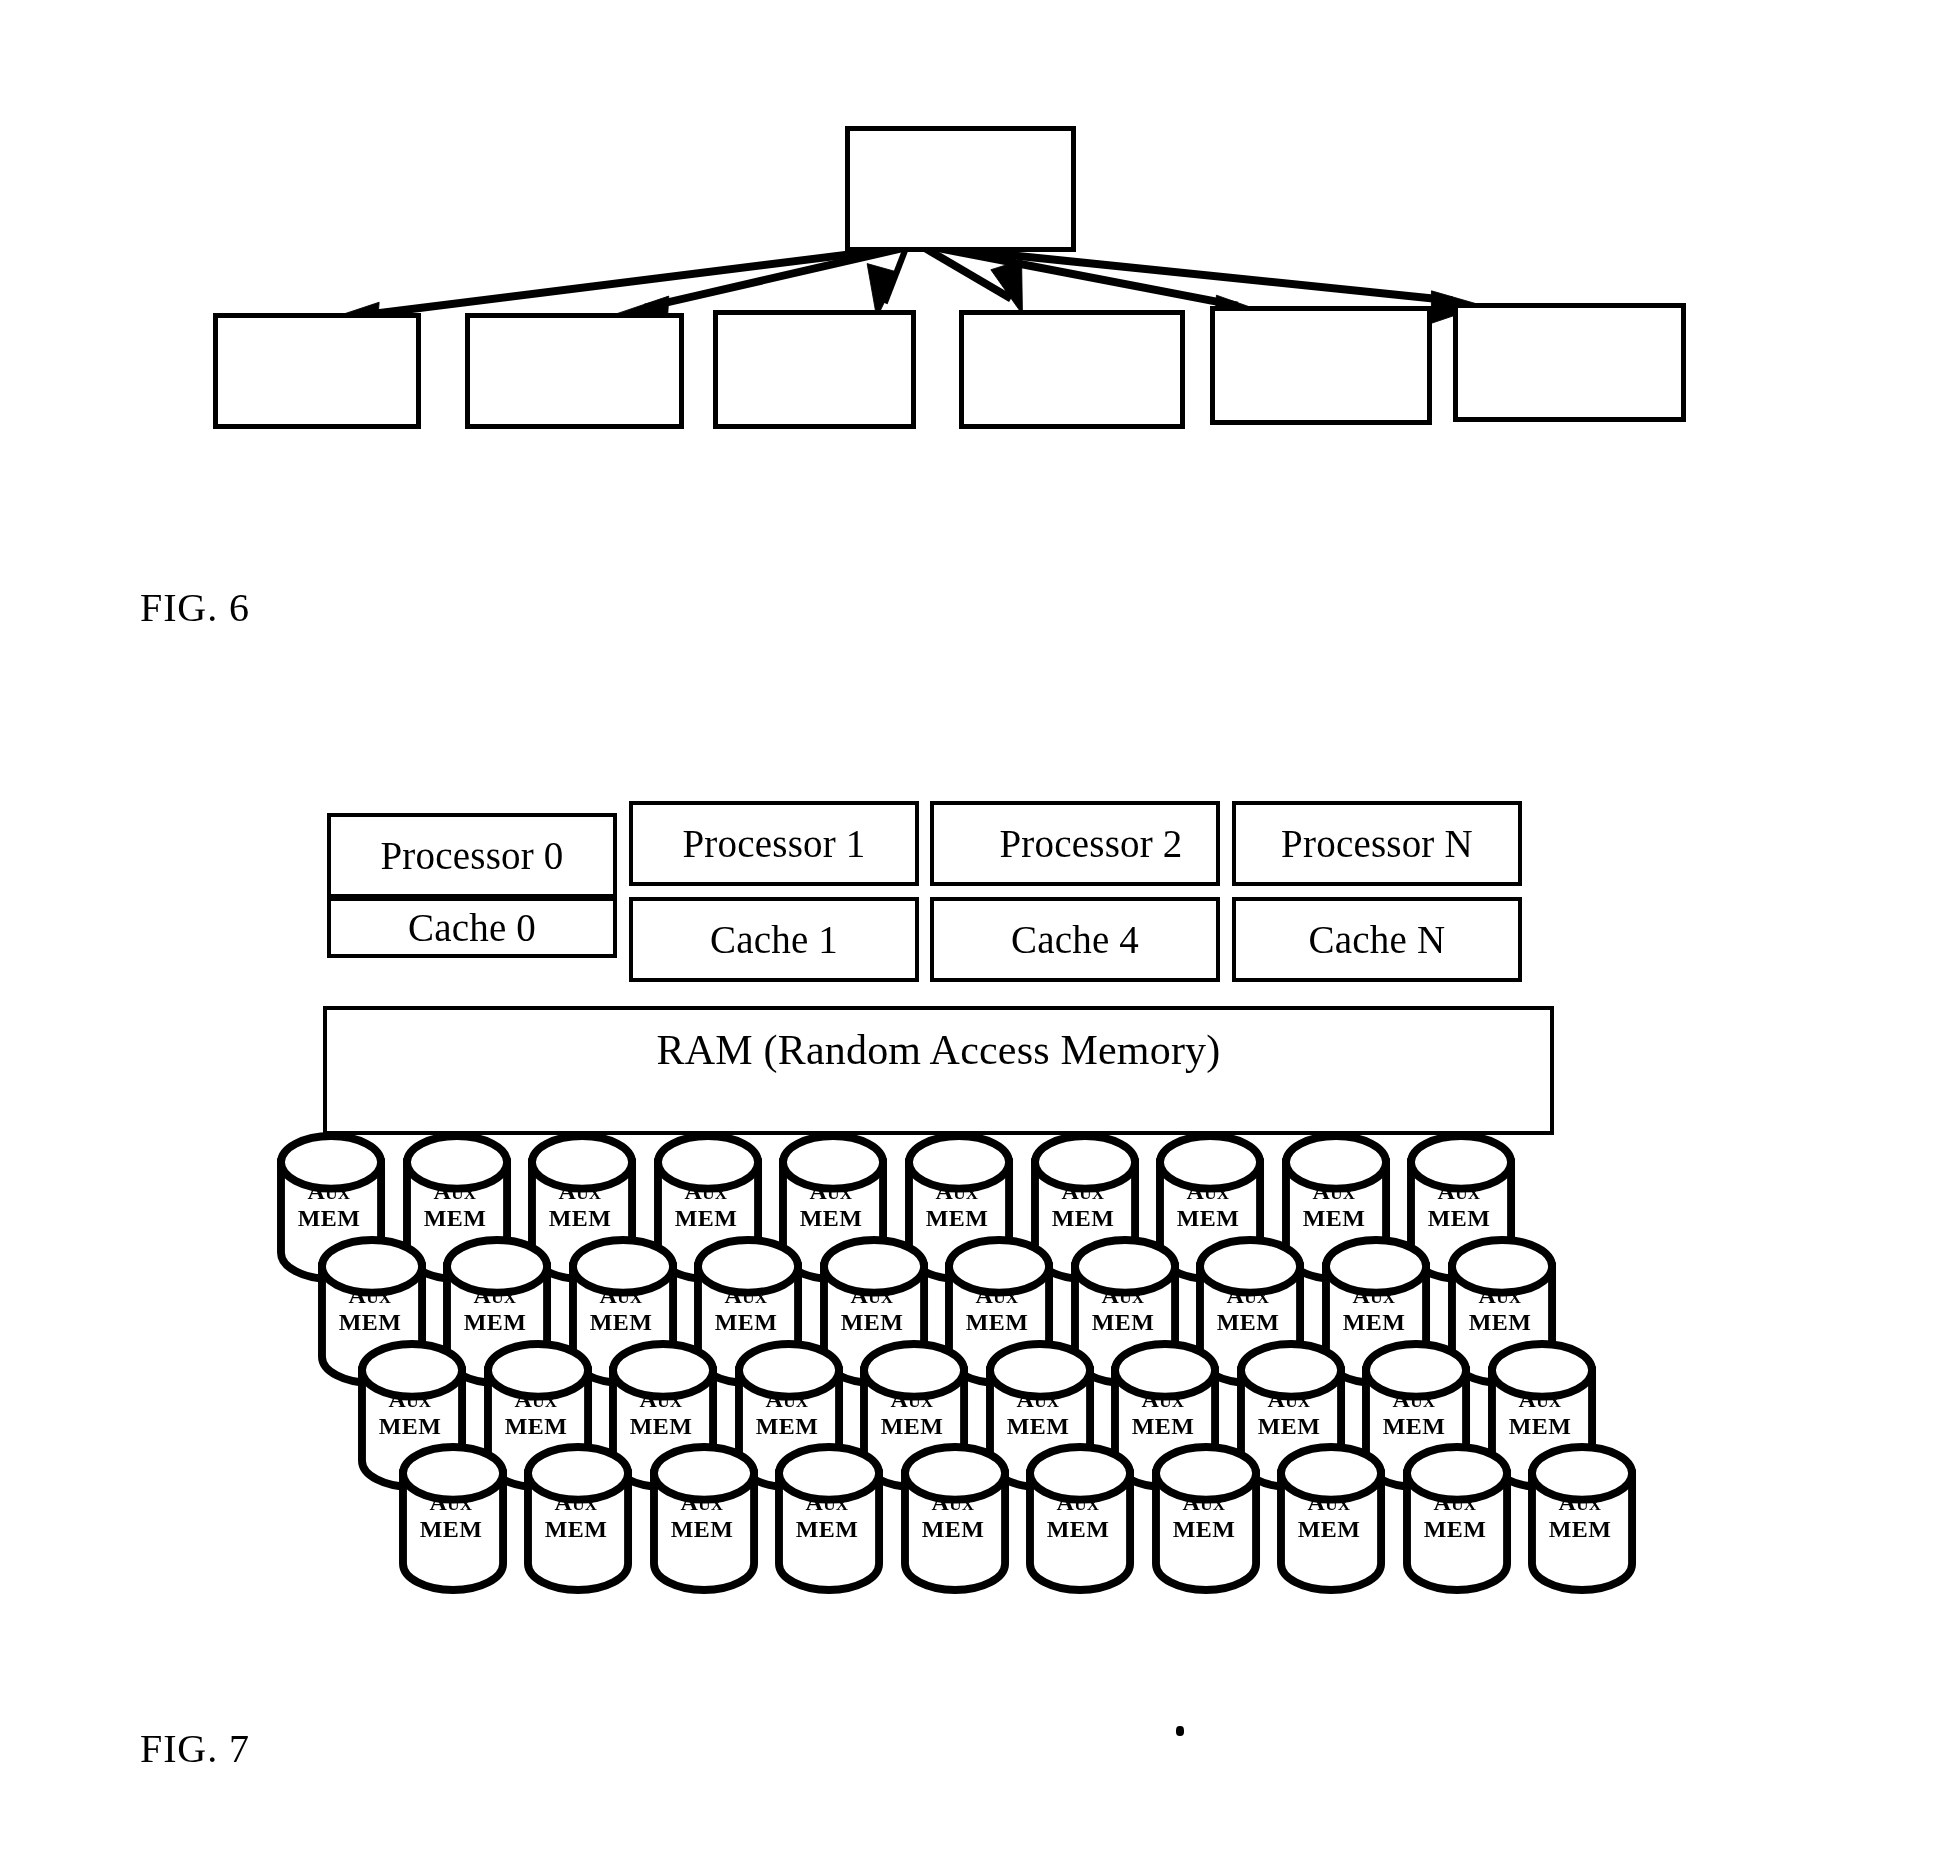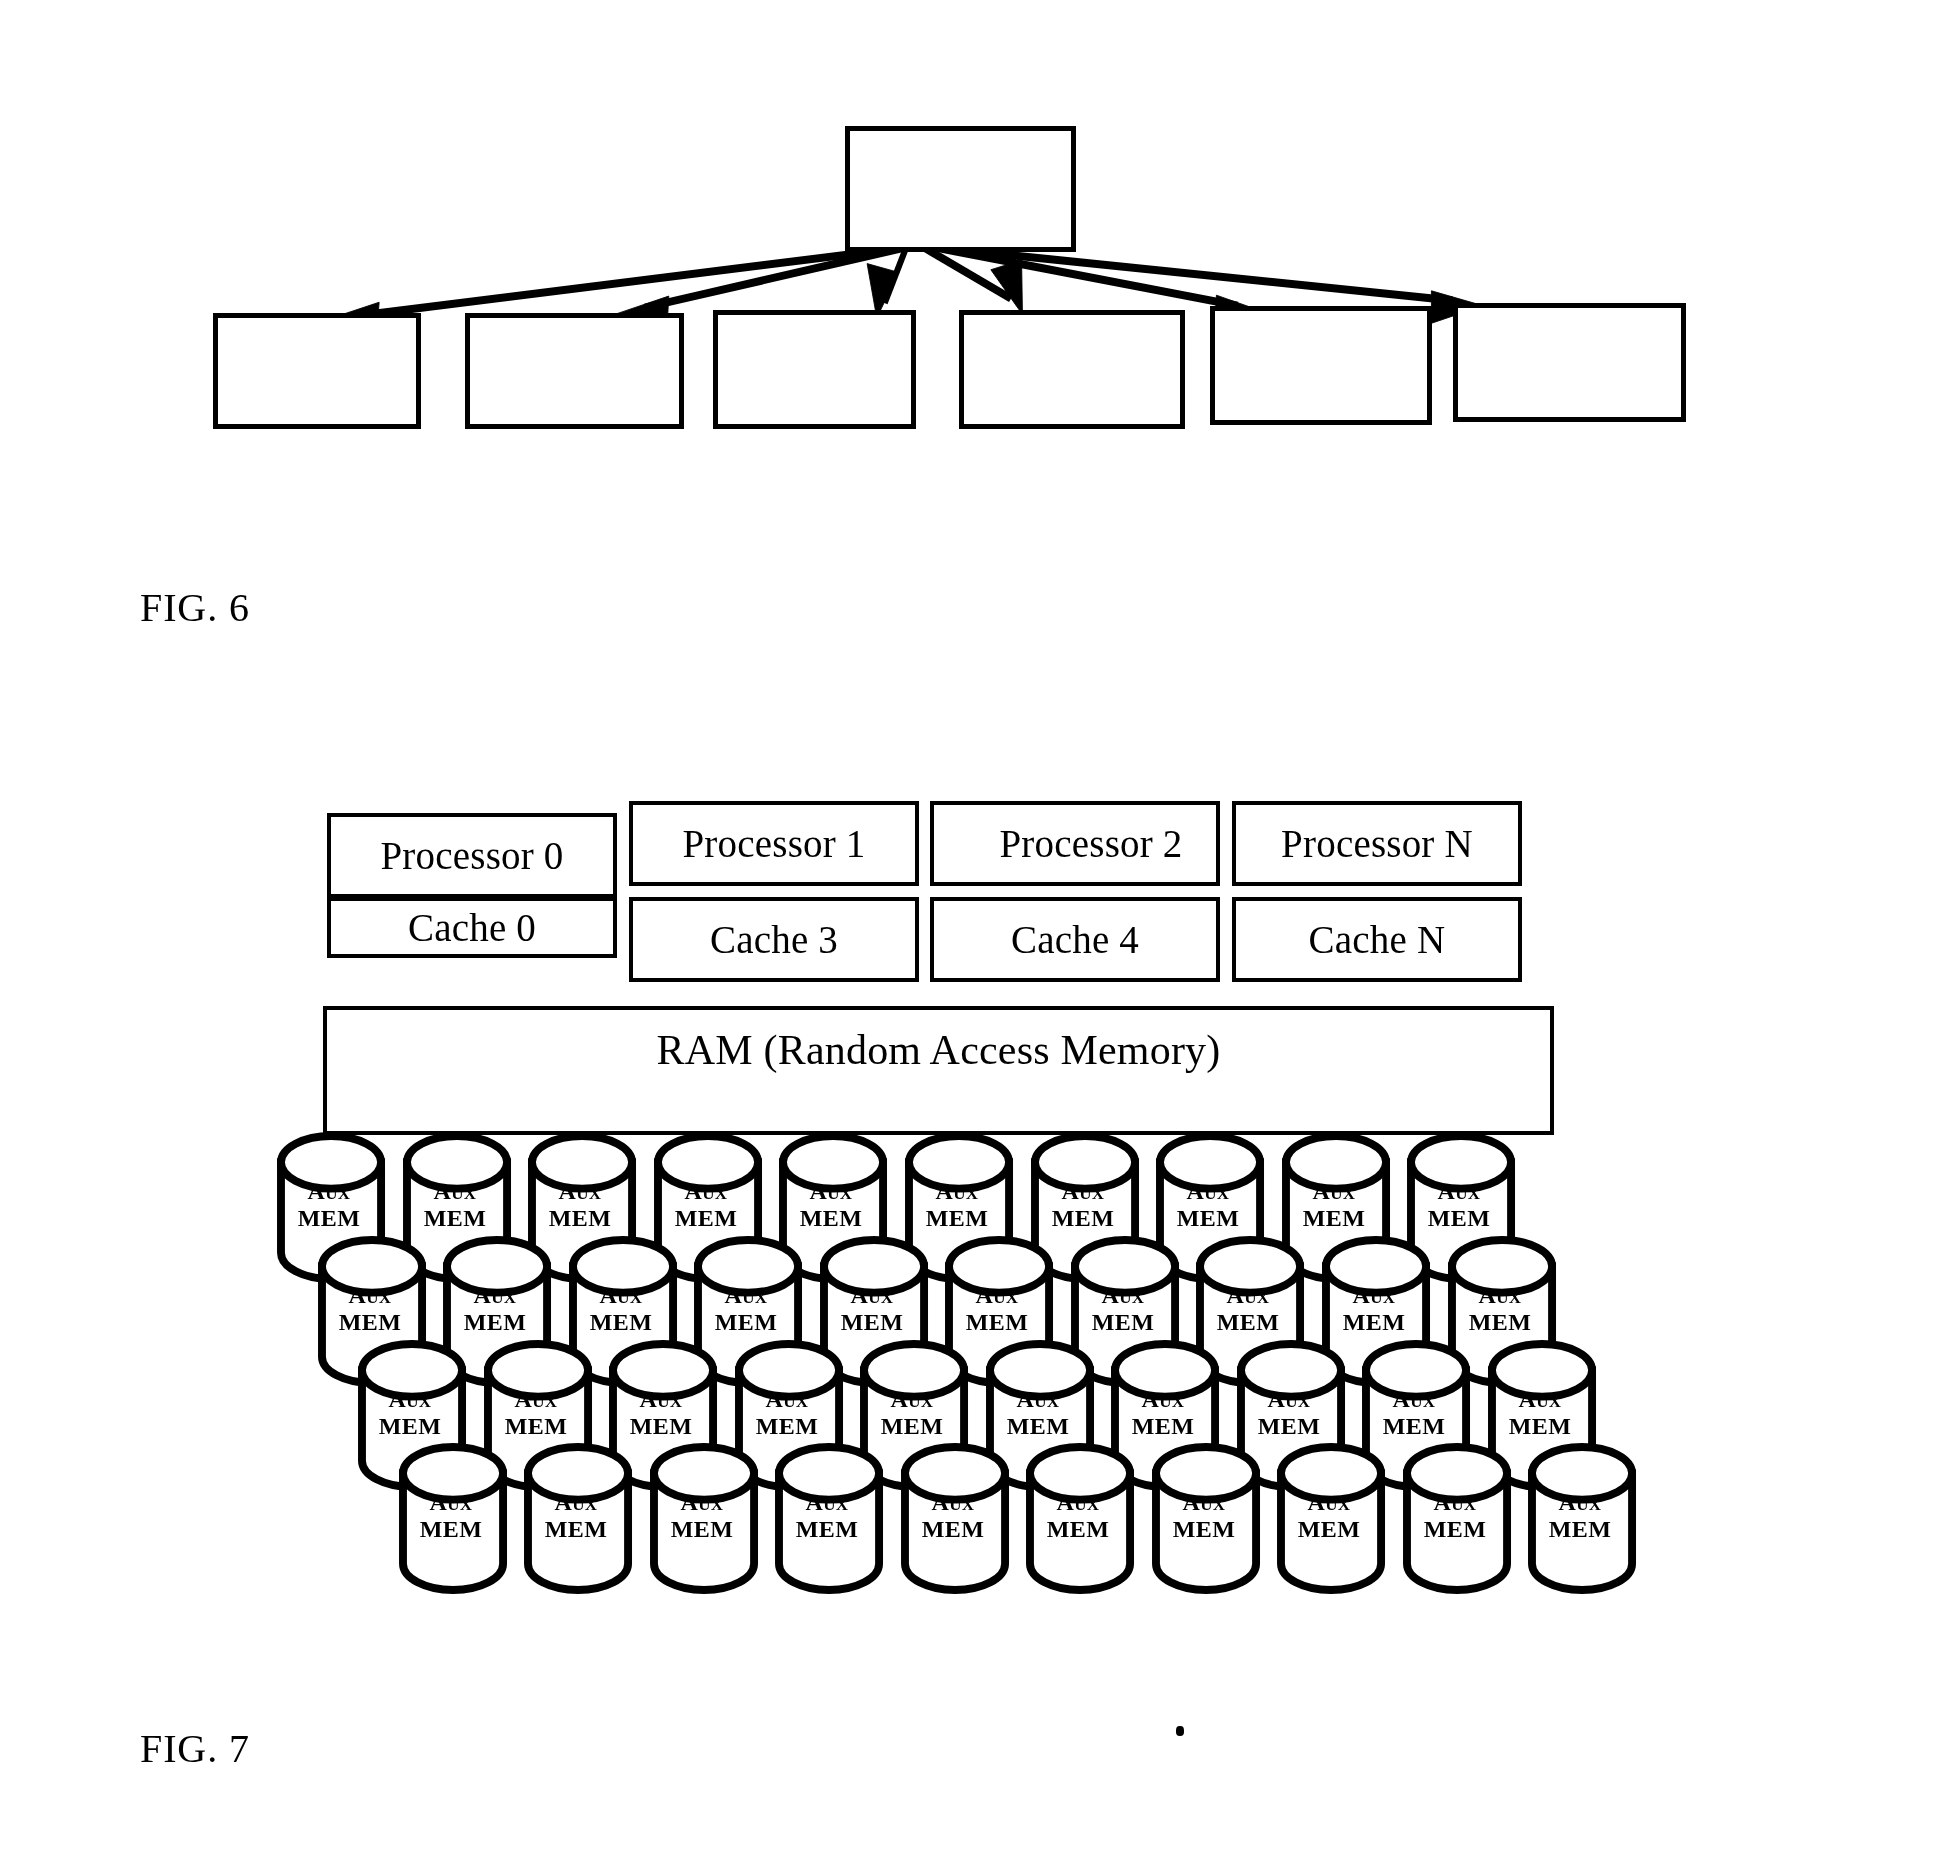--- a/index.html
+++ b/index.html
@@ -159,21 +159,21 @@
       <span class="box-label">Processor 2</span>
     </div>
     <div class="box" style="left:1232px; top:801px; width:290px; height:85px;">
       <span class="box-label">Processor N</span>
     </div>
 
     <div class="box" style="left:327px; top:897px; width:290px; height:61px;">
       <span class="box-label">Cache 0</span>
     </div>
     <div class="box" style="left:629px; top:897px; width:290px; height:85px;">
-      <span class="box-label">Cache 3</span>
+      <span class="box-label">Cache 1</span>
     </div>
     <div class="box" style="left:930px; top:897px; width:290px; height:85px;">
       <span class="box-label">Cache 4</span>
     </div>
     <div class="box" style="left:1232px; top:897px; width:290px; height:85px;">
       <span class="box-label">Cache N</span>
     </div>
 
     <div class="box" style="left:323px; top:1006px; width:1231px; height:129px; align-items:flex-start;">
       <span class="box-label ram-label" style="margin-top:19.3px;">RAM (Random Access Memory)</span>

